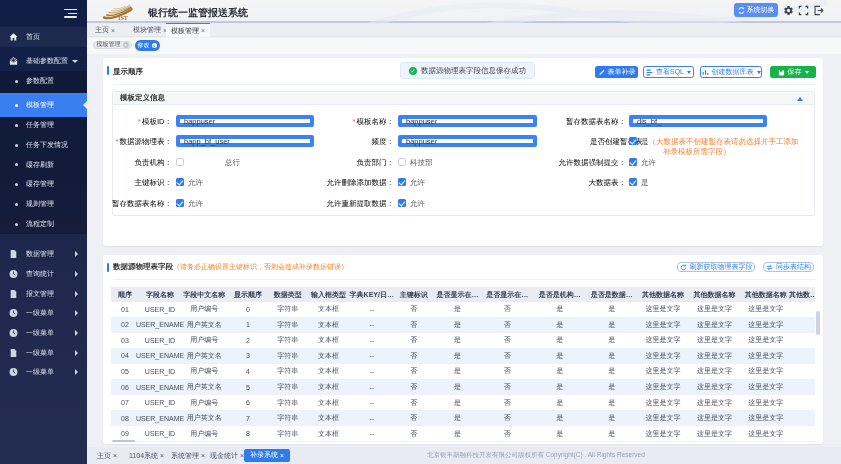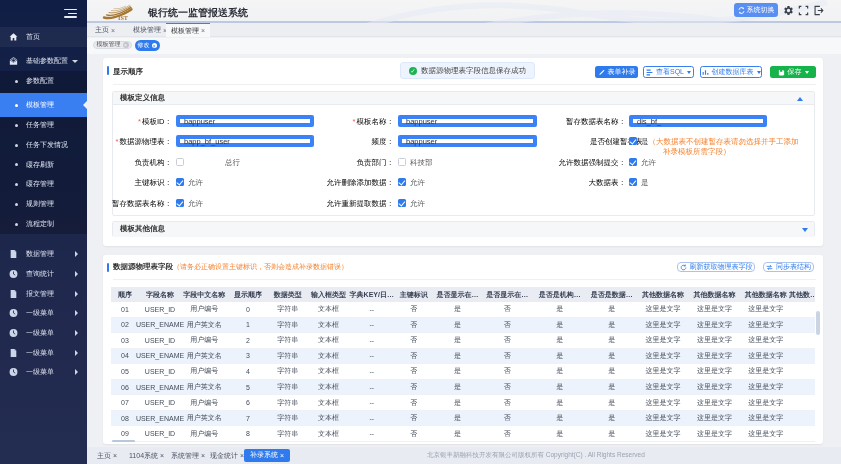--- a/index.html
+++ b/index.html
@@ -309,23 +309,20 @@
   <div class="cbx on" style="left:526px; top:120px;"></div>
   <div class="cblabel" style="left:538px; top:120px;">是</div>
 
   <div class="flabel" style="left:-30px; top:141px; width:99px;">暂存数据表名称：</div>
   <div class="cbx on" style="left:73px; top:141px;"></div>
   <div class="cblabel" style="left:85px; top:141px;">允许</div>
   <div class="flabel" style="left:190px; top:141px; width:101px;">允许重新提取数据：</div>
   <div class="cbx on" style="left:295px; top:141px;"></div>
   <div class="cblabel" style="left:307px; top:141px;">允许</div>
 
-  <div class="panel" style="top:163px; height:15.5px; border-radius:2px;">
-    <div class="phead" style="border-bottom:none; height:14.5px;">模板其他信息<span class="pcaret-d"></span></div>
-  </div>
 </div>
 
 <div id="card2" class="card">
   <div class="bluebar" style="left:3.5px; top:7.5px;"></div>
   <div class="sect-title" style="left:10px; top:7px;">数据源物理表字段<span class="orange" style="font-weight:normal; font-size:7px;">（请务必正确设置主键标识，否则会造成补录数据错误）</span></div>
   <div class="btn line-b" style="left:574px; top:7px; width:78px; height:10px; border-color:#a9c3ef; border-radius:4px;"><svg width="7" height="7" viewBox="0 0 12 12" fill="none" stroke="#2f7bed" stroke-width="1.4">
         <path d="M10 6a4 4 0 1 1-1.2-2.8M9 1v2.5H6.5"></path>
       </svg>刷新获取物理表字段</div>
   <div class="btn line-b" style="left:660px; top:7px; width:51px; height:10px; border-color:#a9c3ef; border-radius:4px;"><svg width="7" height="7" viewBox="0 0 12 12" fill="none" stroke="#2f7bed" stroke-width="1.4">
         <path d="M1 4h8M7 2l2 2-2 2M11 8H3M5 6L3 8l2 2"></path>

